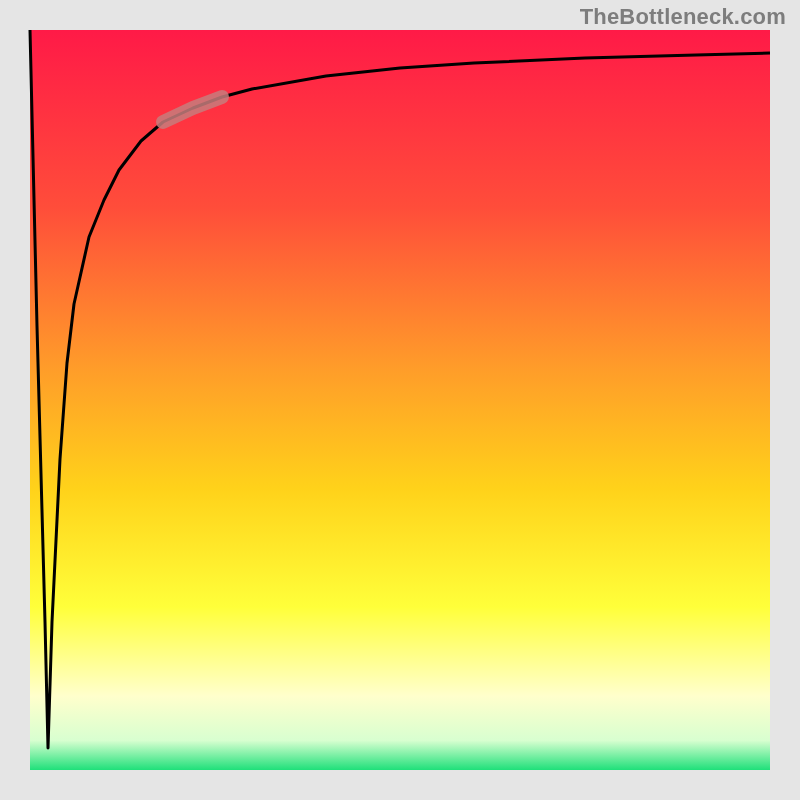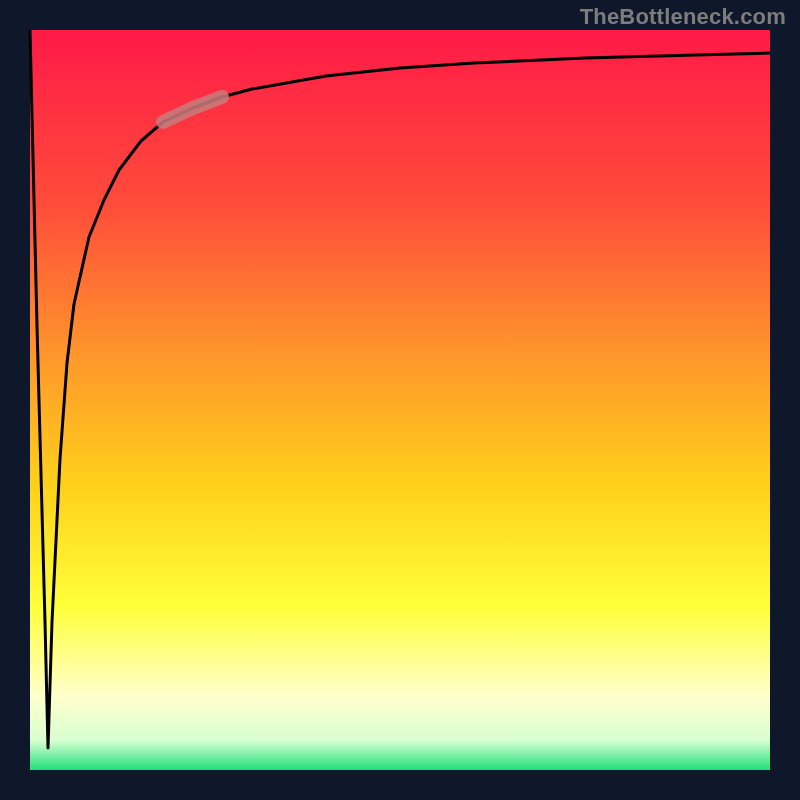--- a/index.html
+++ b/index.html
@@ -10,21 +10,21 @@
     background: #000;
     overflow: hidden;
     font-family: Arial, Helvetica, sans-serif;
   }
   .frame {
     position: absolute;
     left: 0;
     top: 0;
     width: 800px;
     height: 800px;
-    background: #0f172a;
+    background: #e5e5e5;
   }
   .watermark {
     position: absolute;
     top: 4px;
     right: 14px;
     color: #7d7d7d;
     font-size: 22px;
     font-weight: 600;
     letter-spacing: 0.2px;
     user-select: none;

